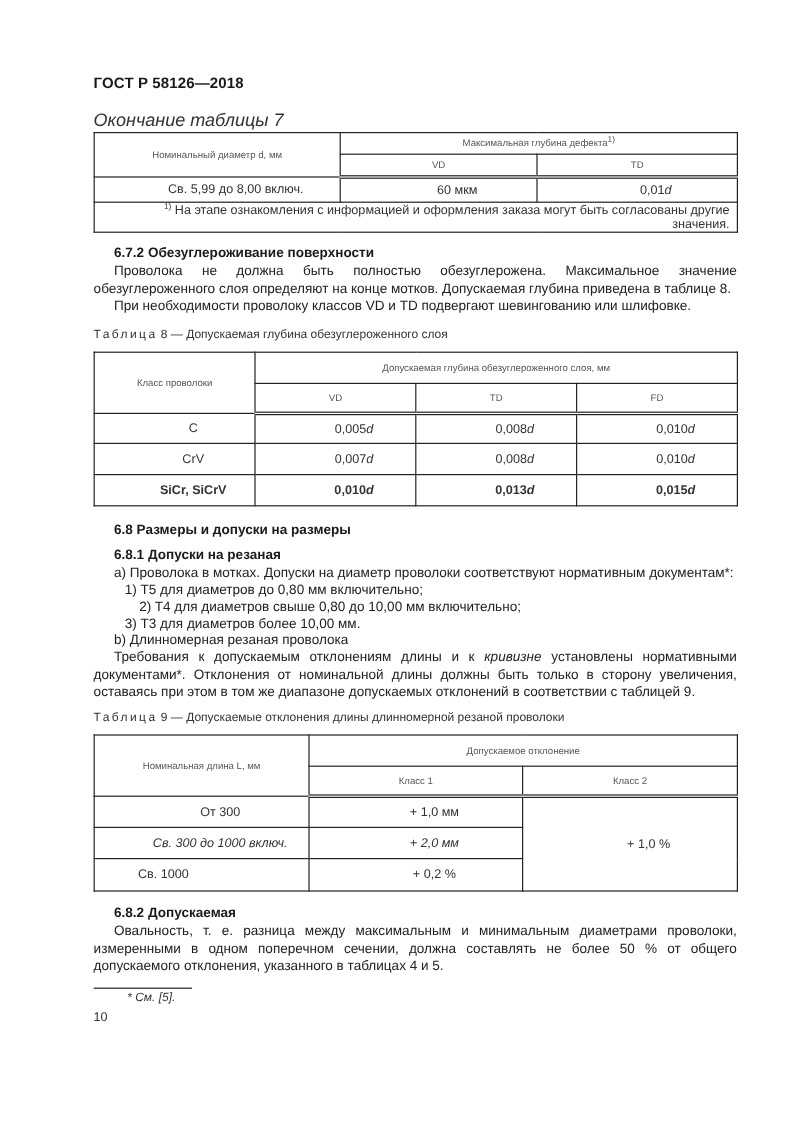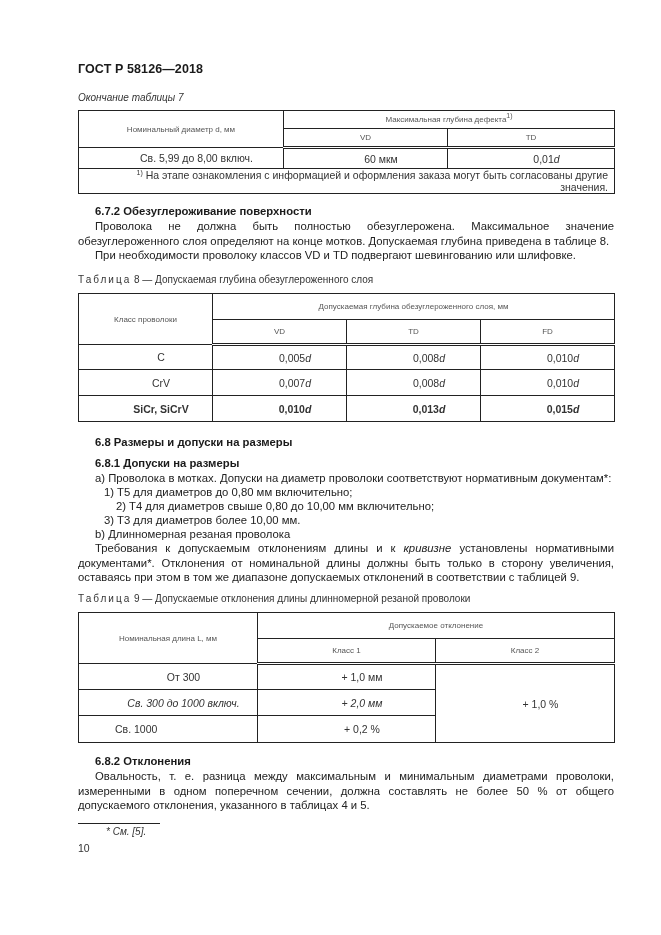--- a/index.html
+++ b/index.html
@@ -3,21 +3,21 @@
 <meta charset="utf-8">
 <style>
   html, body { margin: 0; padding: 0; background: #ffffff; }
   body {
     width: 661px; height: 935px; position: relative; overflow: hidden;
     font-family: "Liberation Sans", "DejaVu Sans", sans-serif;
     color: #1a1a1a;
   }
   .abs { position: absolute; }
   .doc-header { left: 78px; top: 62px; font-size: 12.5px; font-weight: bold; letter-spacing: 0.1px; }
-  .caption-italic { font-style: italic; font-size: 10px; color: #333; }
+  .caption-italic { font-style: italic; font-size: 15px; color: #333; }
   .caption { font-size: 10px; color: #333; }
   .spaced { letter-spacing: 2px; }
   .h-sec { font-size: 11.3px; font-weight: bold; text-align: center; }
   .para { font-size: 11.3px; line-height: 14.6px; color: #222; text-align: justify; }
   .indent { text-indent: 17px; }
 
   table.gost { position: absolute; border-collapse: collapse; table-layout: fixed; }
   table.gost td { border: 1px solid #222; text-align: center; vertical-align: middle; padding: 0; color: #333; }
   table.gost td.hdr { font-size: 8px; color: #555; }
   table.gost td.val { font-size: 10.5px; padding-left: 31px; }
@@ -98,21 +98,21 @@
     <td class="val">SiCr, SiCrV</td>
     <td class="val"><span>0,010</span><i class="var">d</i></td>
     <td class="val"><span>0,013</span><i class="var">d</i></td>
     <td class="val"><span>0,015</span><i class="var">d</i></td>
   </tr>
 </tbody>
   </table>
 
 <div class="abs h-sec" style="left:95px; top:436px;">6.8  Размеры и допуски на размеры</div>
 
-<div class="abs h-sec" style="left:95px; top:457px;">6.8.1  Допуски на размеры</div>
+<div class="abs h-sec" style="left:95px; top:457px;">6.8.1  Допуски на резаная</div>
 <div class="abs para" style="left:95px; top:471px; width:525px; text-align:left;">a) Проволока в мотках. Допуски на диаметр проволоки соответствуют нормативным документам*:</div>
 <div class="abs para" style="left:104px; top:485px; text-align:right;">1) T5 для диаметров до 0,80 мм включительно;</div>
 <div class="abs para" style="left:116px; top:499px; text-align:left;">2) T4 для диаметров свыше 0,80 до 10,00 мм включительно;</div>
 <div class="abs para" style="left:104px; top:513px; text-align:left;">3) T3 для диаметров более 10,00 мм.</div>
 <div class="abs para" style="left:95px; top:527px; text-align:left;">b) Длинномерная резаная проволока</div>
 <div class="abs para indent" style="left:78px; top:541px; width:536px;"><span>Требования к допускаемым отклонениям длины и к </span><i>кривизне</i><span> установлены нормативными документами*. Отклонения от номинальной длины должны быть только в сторону увеличения, оставаясь при этом в том же диапазоне допускаемых отклонений в соответствии с таблицей 9.</span></div>
 
 <div class="abs caption" style="left:78px; top:593px;"><span class="spaced">Таблица</span> <span>9 — Допускаемые отклонения длины длинномерной резаной проволоки</span></div>
 <table class="gost" style="left:78px; top:612px; width:536px;">
   <colgroup>
@@ -138,19 +138,19 @@
     <td class="val">Св. 300 до 1000 включ.</td>
     <td class="val">+ 2,0 мм</td>
   </tr>
   <tr style="height:27px;">
     <td class="val" style="text-align:left; padding-left:36px;">Св. 1000</td>
     <td class="val">+ 0,2 %</td>
   </tr>
 </tbody>
   </table>
 
-<div class="abs h-sec" style="left:95px; top:755px;">6.8.2  Отклонения</div>
+<div class="abs h-sec" style="left:95px; top:755px;">6.8.2  Допускаемая</div>
 <div class="abs para indent" style="left:78px; top:769px; width:536px;">Овальность, т. е. разница между максимальным и минимальным диаметрами проволоки, измеренными в одном поперечном сечении, должна составлять не более 50 % от общего допускаемого отклонения, указанного в таблицах 4 и 5.</div>
 
 <div class="abs fn-rule"></div>
 <div class="abs fn-text">* См. [5].</div>
 
 <div class="abs page-num">10</div>
 
 </body></html>

